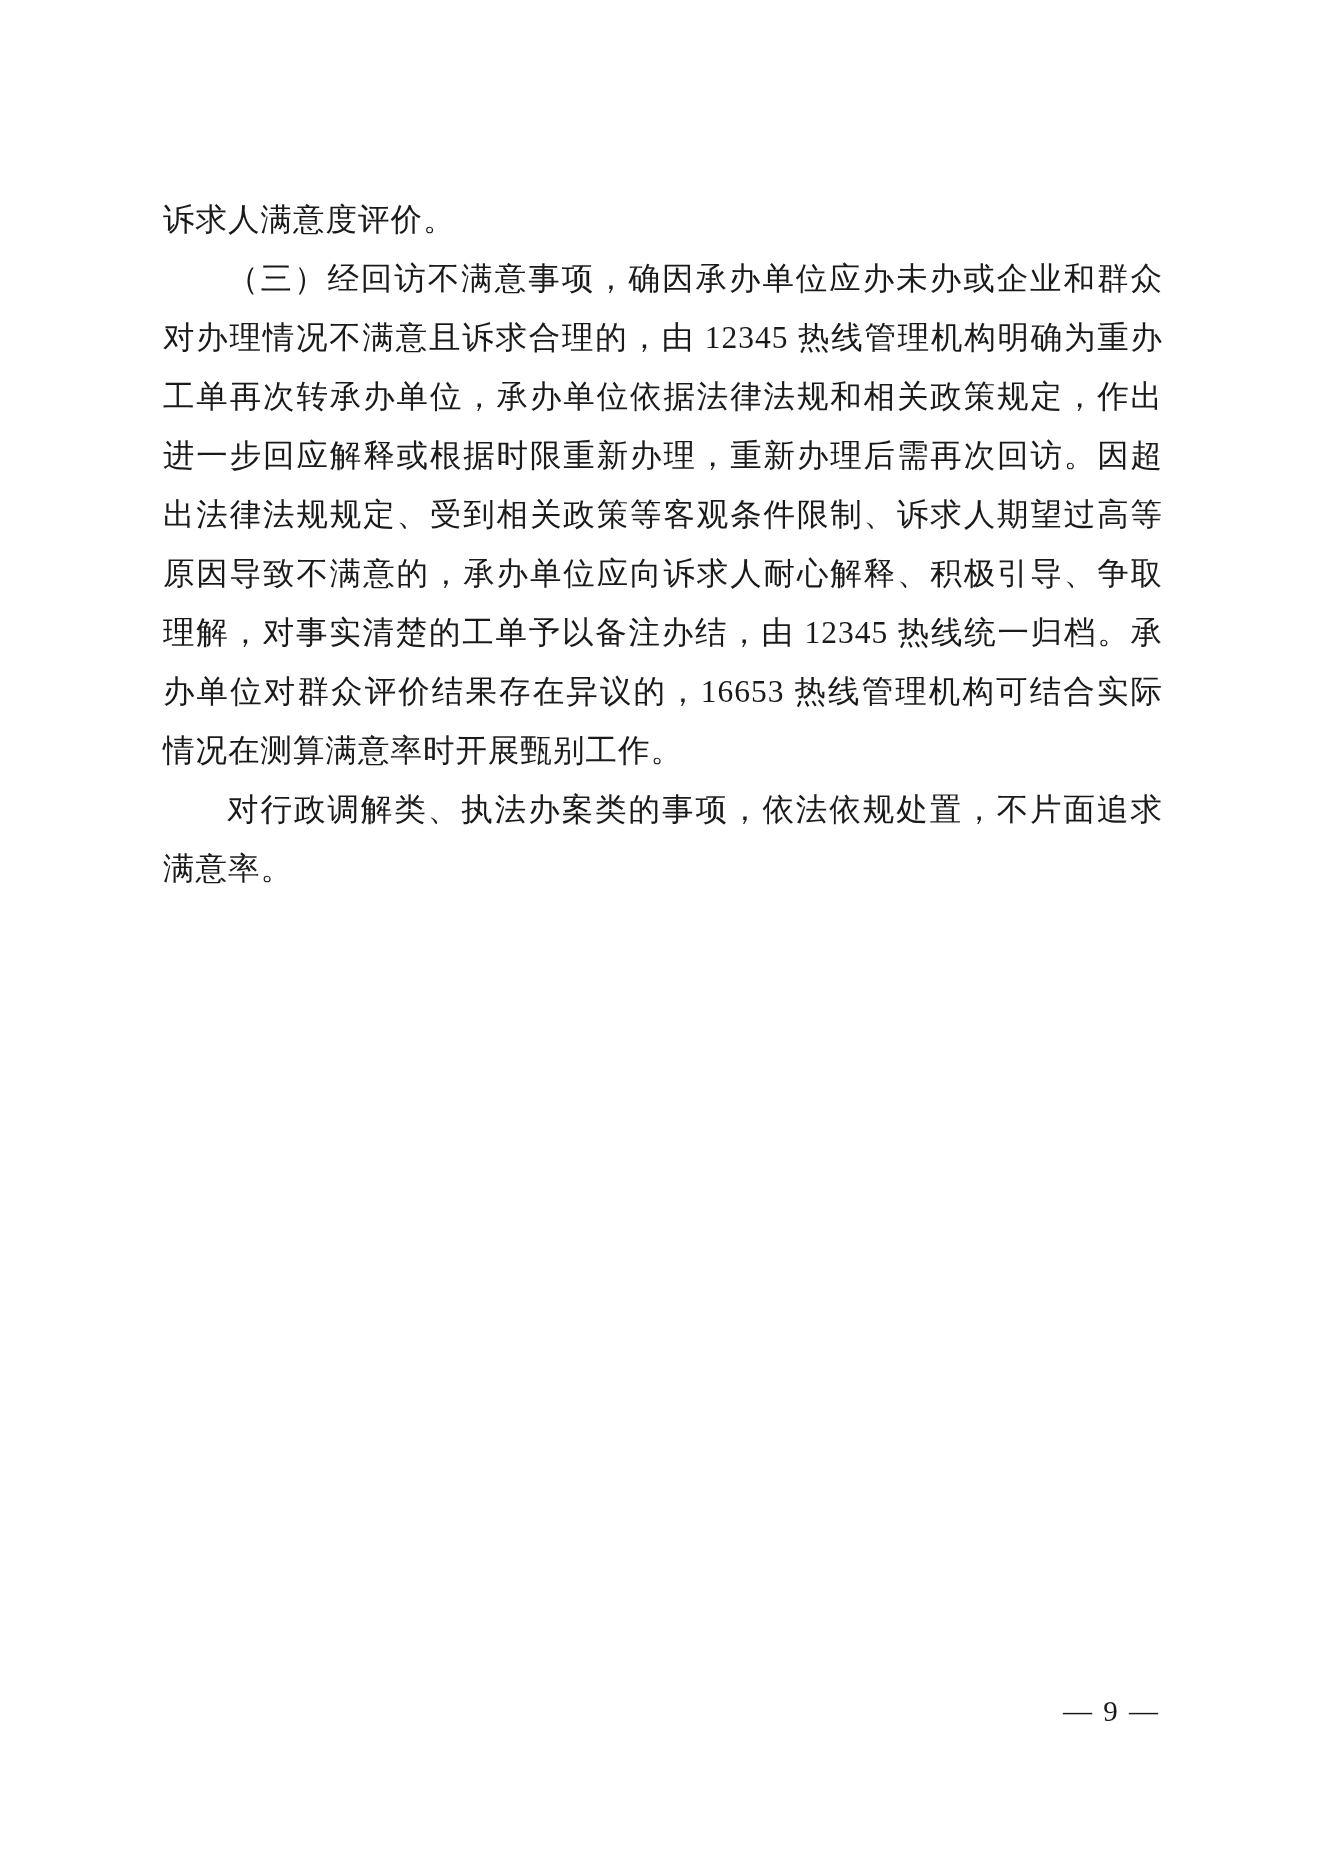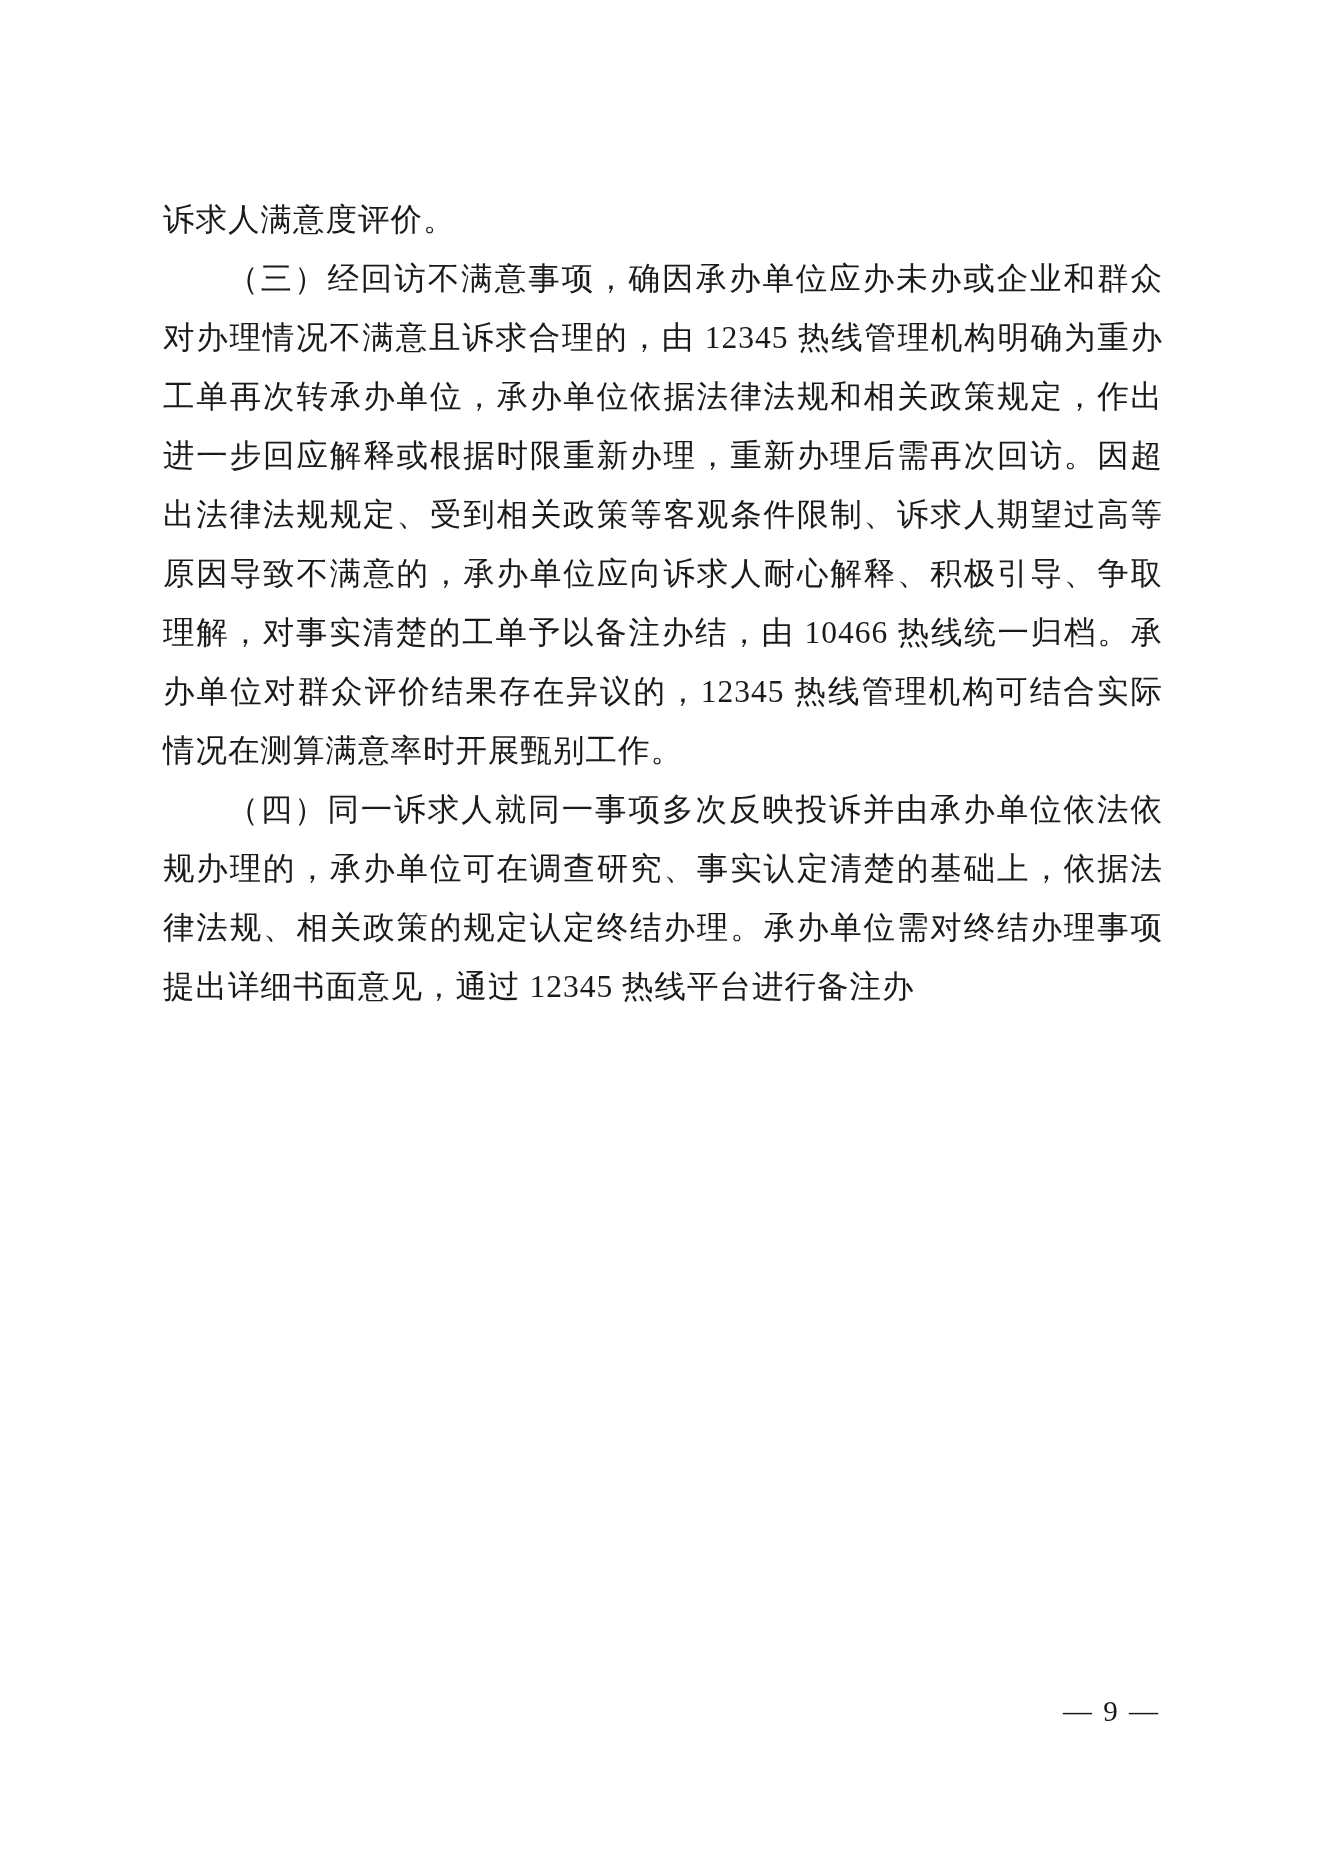--- a/index.html
+++ b/index.html
@@ -45,17 +45,17 @@
     color: #1a1a1a;
     font-family: "Liberation Serif", "DejaVu Serif", serif;
   }
 </style>
 </head>
 <body>
 
 <div class="page">
   <div class="content">
     <p class="para">诉求人满意度评价。</p>
-    <p class="para indent">（三）经回访不满意事项，确因承办单位应办未办或企业和群众对办理情况不满意且诉求合理的，由 12345 热线管理机构明确为重办工单再次转承办单位，承办单位依据法律法规和相关政策规定，作出进一步回应解释或根据时限重新办理，重新办理后需再次回访。因超出法律法规规定、受到相关政策等客观条件限制、诉求人期望过高等原因导致不满意的，承办单位应向诉求人耐心解释、积极引导、争取理解，对事实清楚的工单予以备注办结，由 10466 热线统一归档。承办单位对群众评价结果存在异议的，12345 热线管理机构可结合实际情况在测算满意率时开展甄别工作。</p>
-    <p class="para indent">（四）同一诉求人就同一事项多次反映投诉并由承办单位依法依规办理的，承办单位可在调查研究、事实认定清楚的基础上，依据法律法规、相关政策的规定认定终结办理。承办单位需对终结办理事项提出详细书面意见，通过 12345 热线平台进行备注办</p>
+    <p class="para indent">（三）经回访不满意事项，确因承办单位应办未办或企业和群众对办理情况不满意且诉求合理的，由 12345 热线管理机构明确为重办工单再次转承办单位，承办单位依据法律法规和相关政策规定，作出进一步回应解释或根据时限重新办理，重新办理后需再次回访。因超出法律法规规定、受到相关政策等客观条件限制、诉求人期望过高等原因导致不满意的，承办单位应向诉求人耐心解释、积极引导、争取理解，对事实清楚的工单予以备注办结，由 12345 热线统一归档。承办单位对群众评价结果存在异议的，16653 热线管理机构可结合实际情况在测算满意率时开展甄别工作。</p>
+    <p class="para indent">对行政调解类、执法办案类的事项，依法依规处置，不片面追求满意率。</p>
   </div>
   <div class="page-number">— 9 —</div>
 </div>
 
 </body></html>

